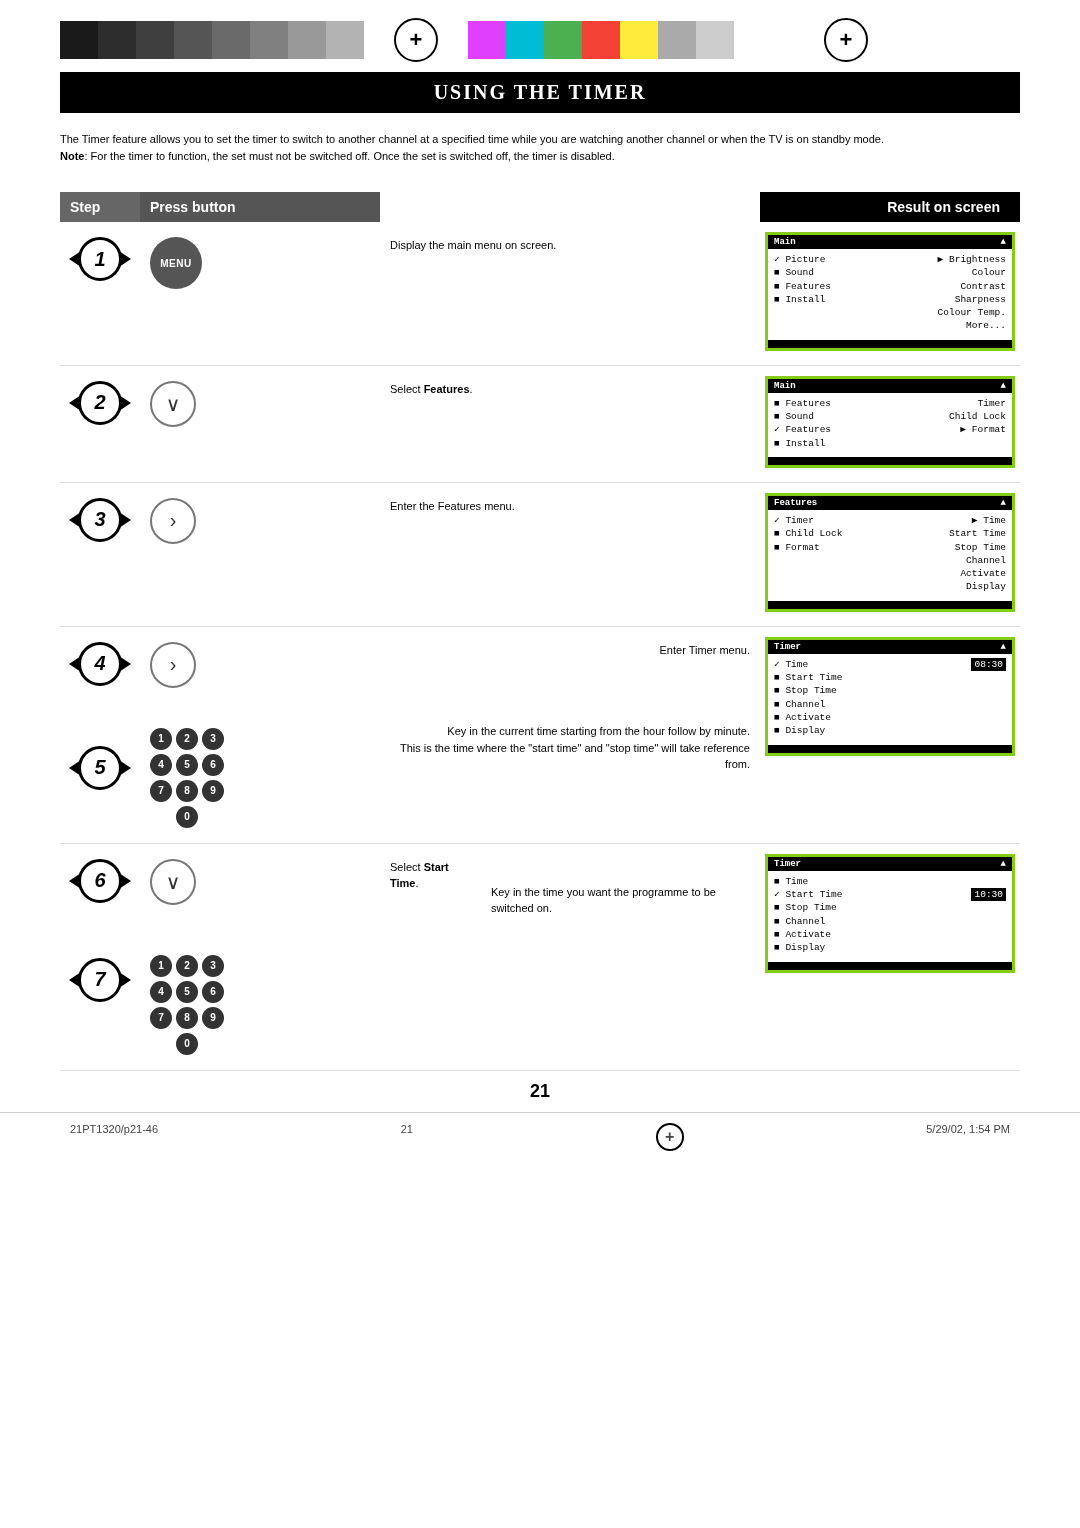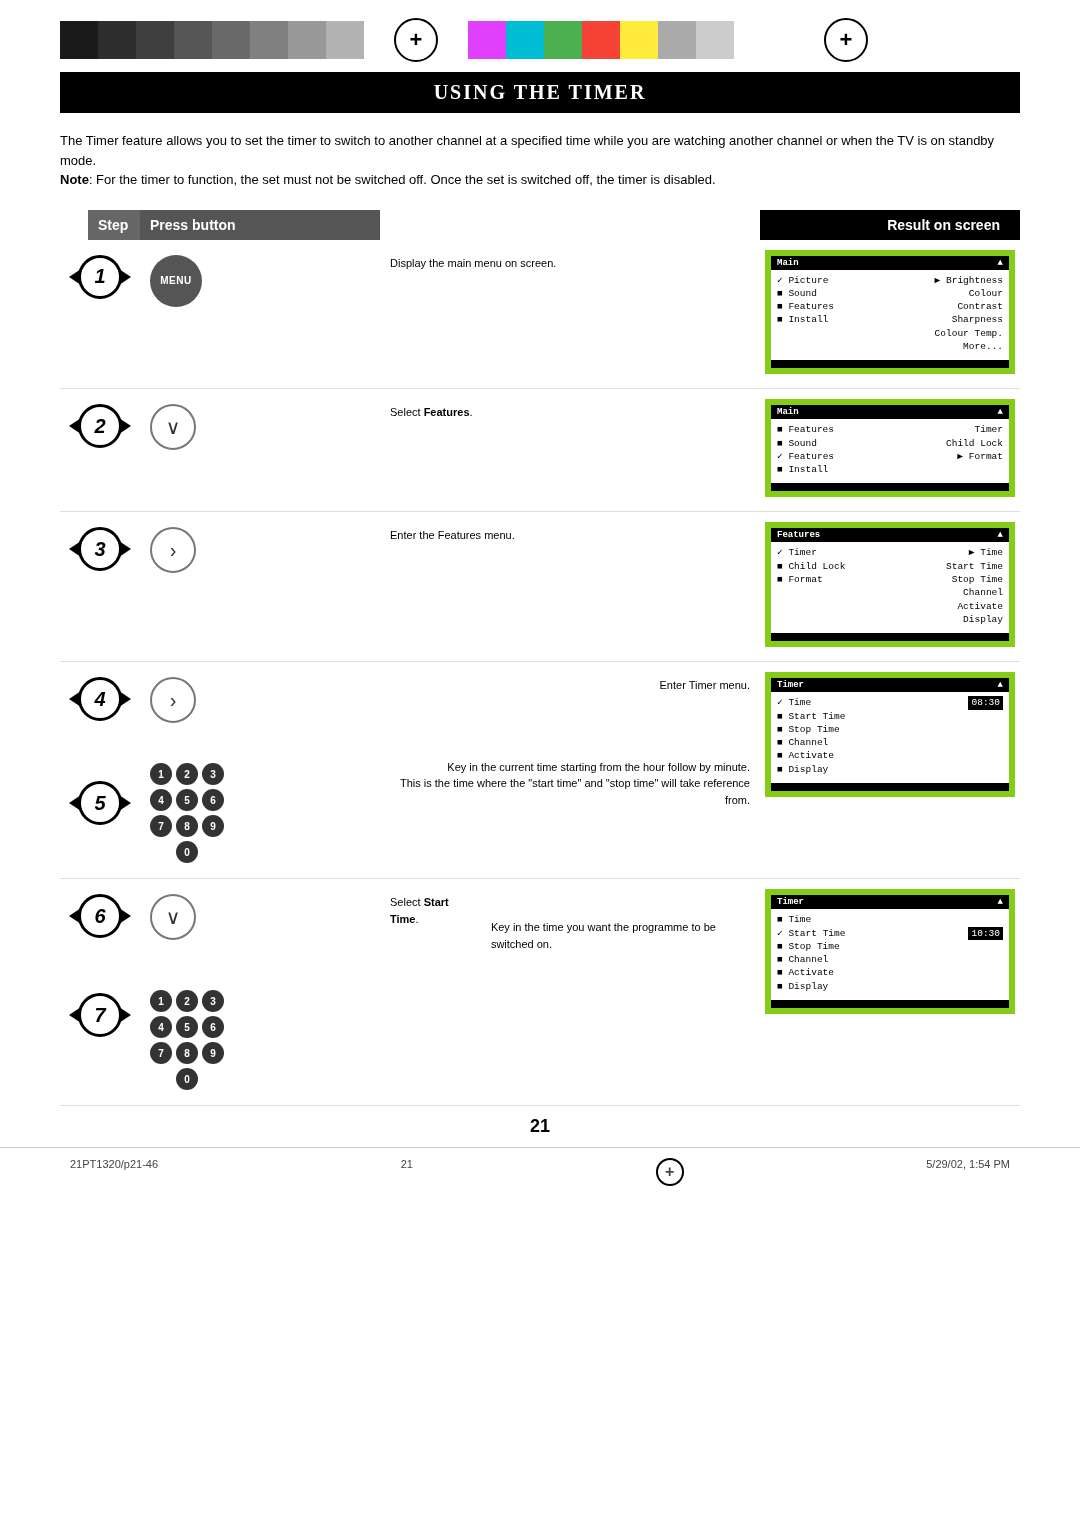--- a/index.html
+++ b/index.html
@@ -56,22 +56,22 @@
     }
     .crosshair-circle::before {
       content: '+';
       font-size: 22px;
       font-weight: bold;
       color: #000;
     }
 
     .intro-text {
       padding: 0 60px;
-      margin-bottom: 20px;
-      font-size: 13px;
+      margin-bottom: 28px;
+      font-size: 11px;
       line-height: 1.5;
     }
     .intro-text .note {
       font-weight: bold;
     }
 
     
     .steps-container {
       margin: 0 60px;
     }
@@ -182,21 +182,21 @@
     }
     .desc-cell strong { font-weight: bold; }
 
     .result-cell {
       padding: 10px 5px;
       font-size: 10px;
     }
 
     
     .screen-box {
-      border: 6px solid #84cc16;
+      border: 3px solid #84cc16;
       font-family: 'Courier New', monospace;
       font-size: 9.5px;
       background: #fff;
       margin-bottom: 4px;
     }
     .screen-title-bar {
       background: #000;
       color: #fff;
       padding: 2px 6px;
       display: flex;
@@ -225,21 +225,21 @@
       grid-template-columns: 80px 240px 1fr 260px;
       margin: 0 60px;
       margin-bottom: 0;
     }
     .col-header-cell {
       padding: 7px 10px;
       font-weight: bold;
       font-size: 14px;
       color: #fff;
     }
-    .col-header-cell.step-h { background: #666; color: #fff; margin-left: 28px; }
+    .col-header-cell.step-h { background: #666; color: #fff; }
     .col-header-cell.press-h { background: #555; color: #fff; }
     .col-header-cell.gap-h { background: #fff; }
     .col-header-cell.result-h { background: #000; color: #fff; text-align: right; padding-right: 20px; }
 
     
     .page-number {
       text-align: center;
       font-size: 18px;
       font-weight: bold;
       margin: 10px 0;

